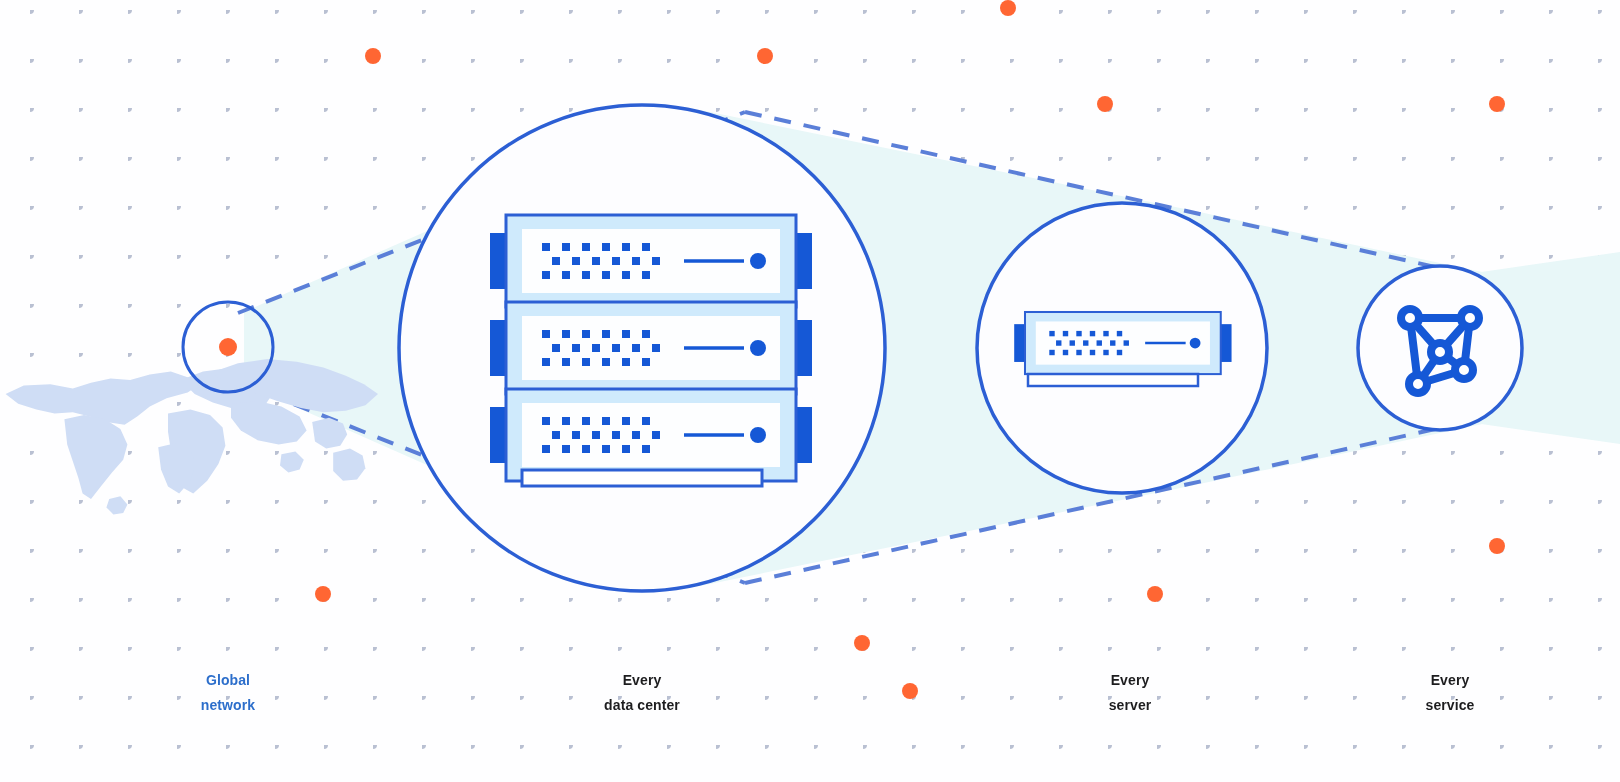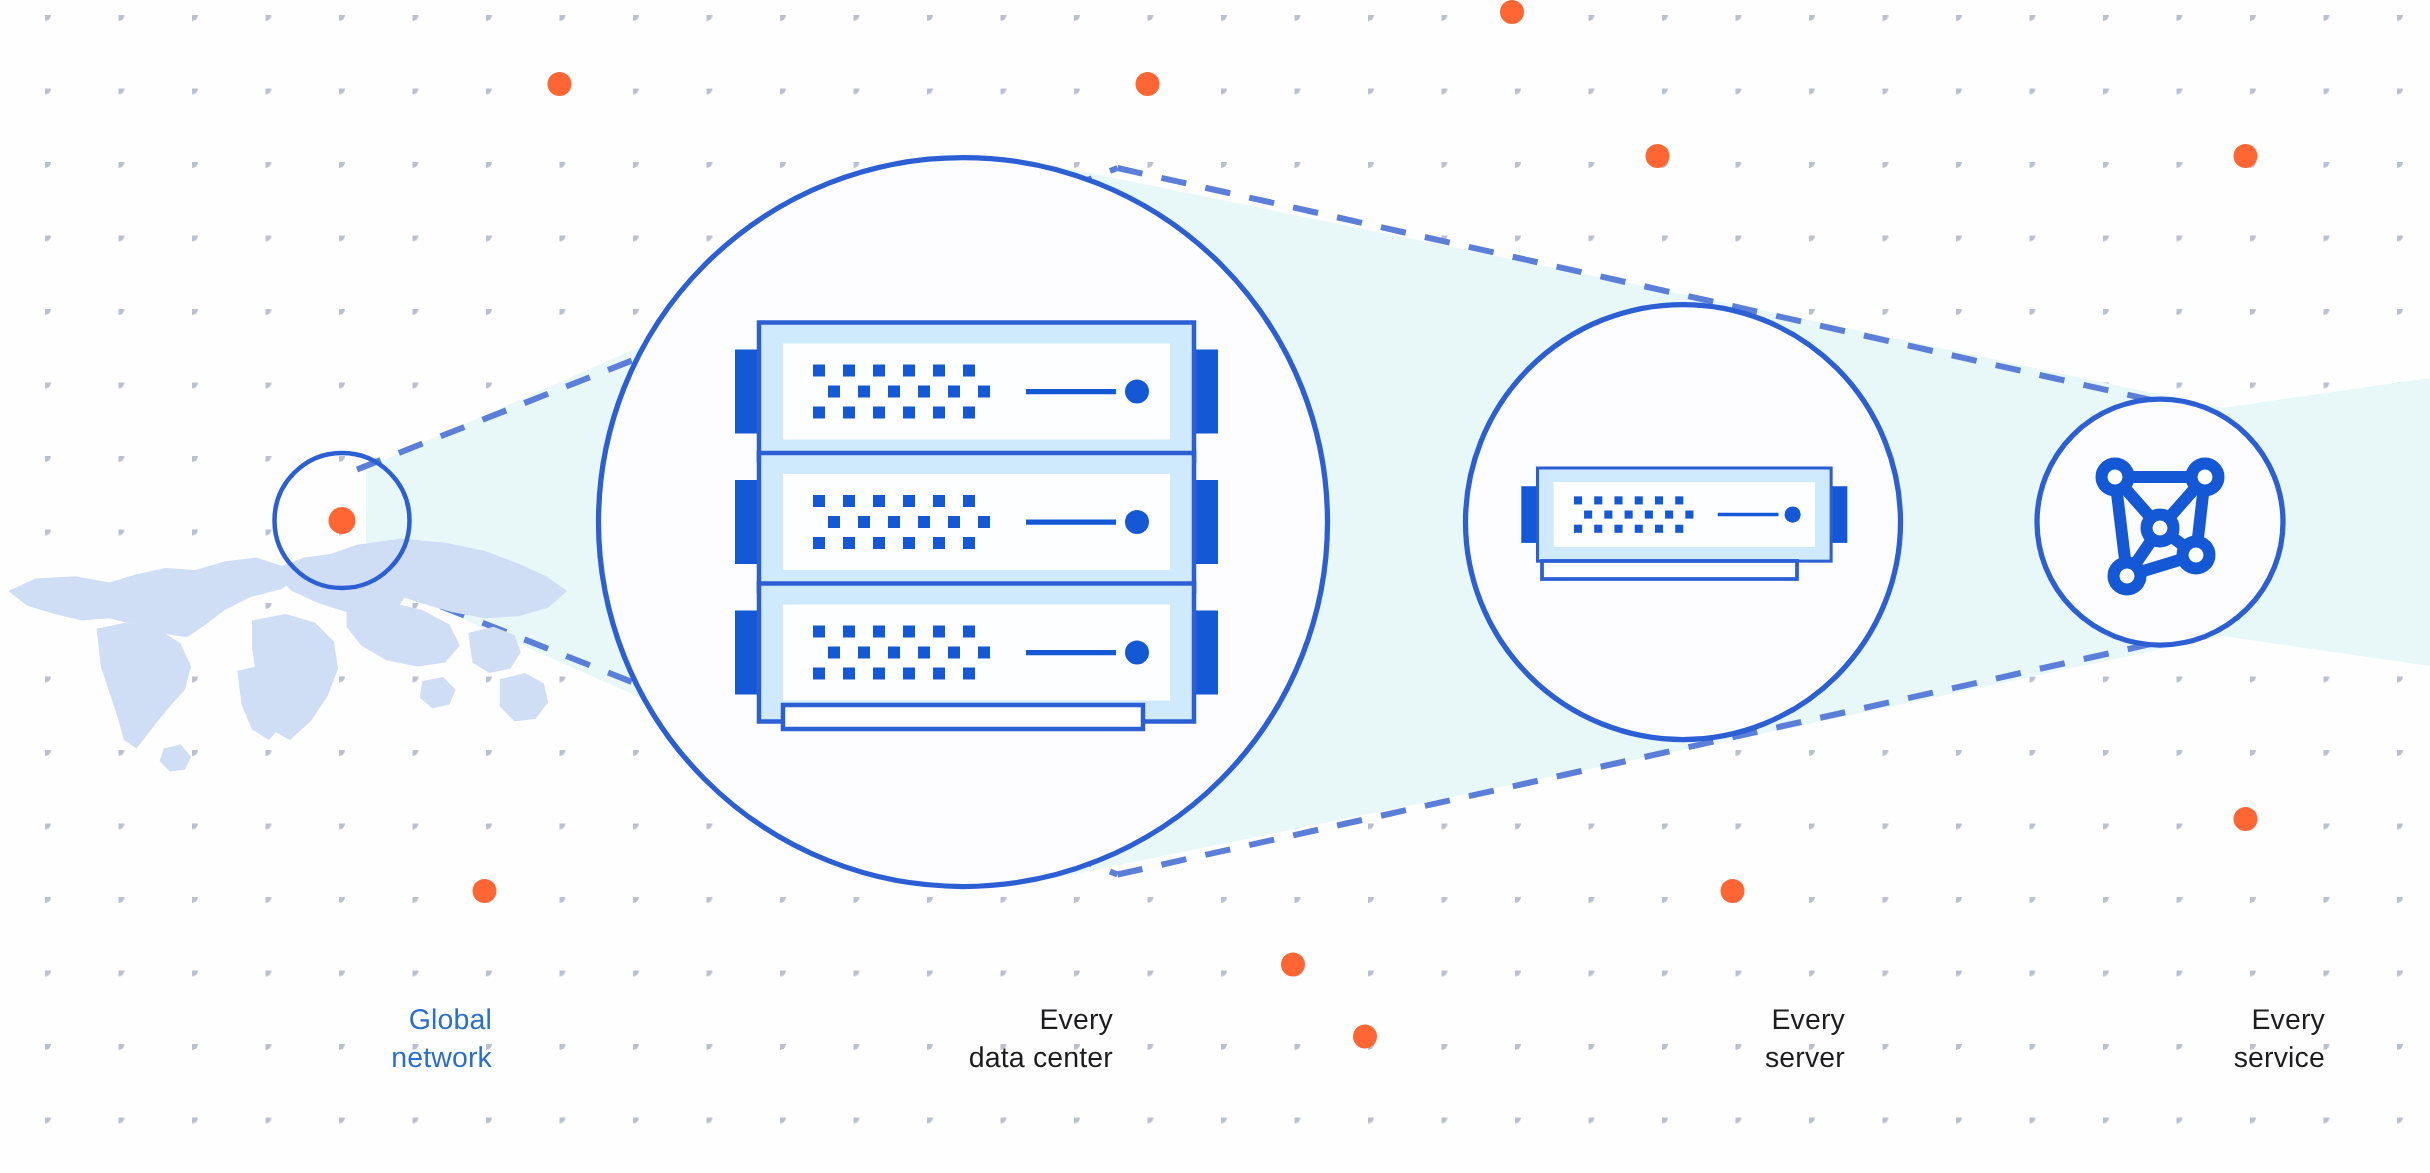--- a/index.html
+++ b/index.html
@@ -10,24 +10,24 @@
     font-family:"Liberation Sans","DejaVu Sans",sans-serif;
     overflow:hidden;
     position:relative;
   }
   #stage{position:absolute;left:0;top:0;width:1620px;height:782px;}
   #stage svg{display:block;width:1620px;height:782px;}
 
   .labels{position:absolute;left:0;top:0;width:1620px;height:782px;pointer-events:none;}
   .label{
     position:absolute;
-    text-align:right;
-    font-size:19px;
+    text-align:center;
+    font-size:14px;
     line-height:25px;
-    font-weight:400;
+    font-weight:700;
     color:#1d1d1f;
     letter-spacing:.1px;
     white-space:pre-line;
   }
   .label.accent{color:#2c6ecb;}
   #label-global{left:128px;top:668px;width:200px;}
   #label-datacenter{left:542px;top:668px;width:200px;}
   #label-server{left:1030px;top:668px;width:200px;}
   #label-service{left:1350px;top:668px;width:200px;}
 </style>

